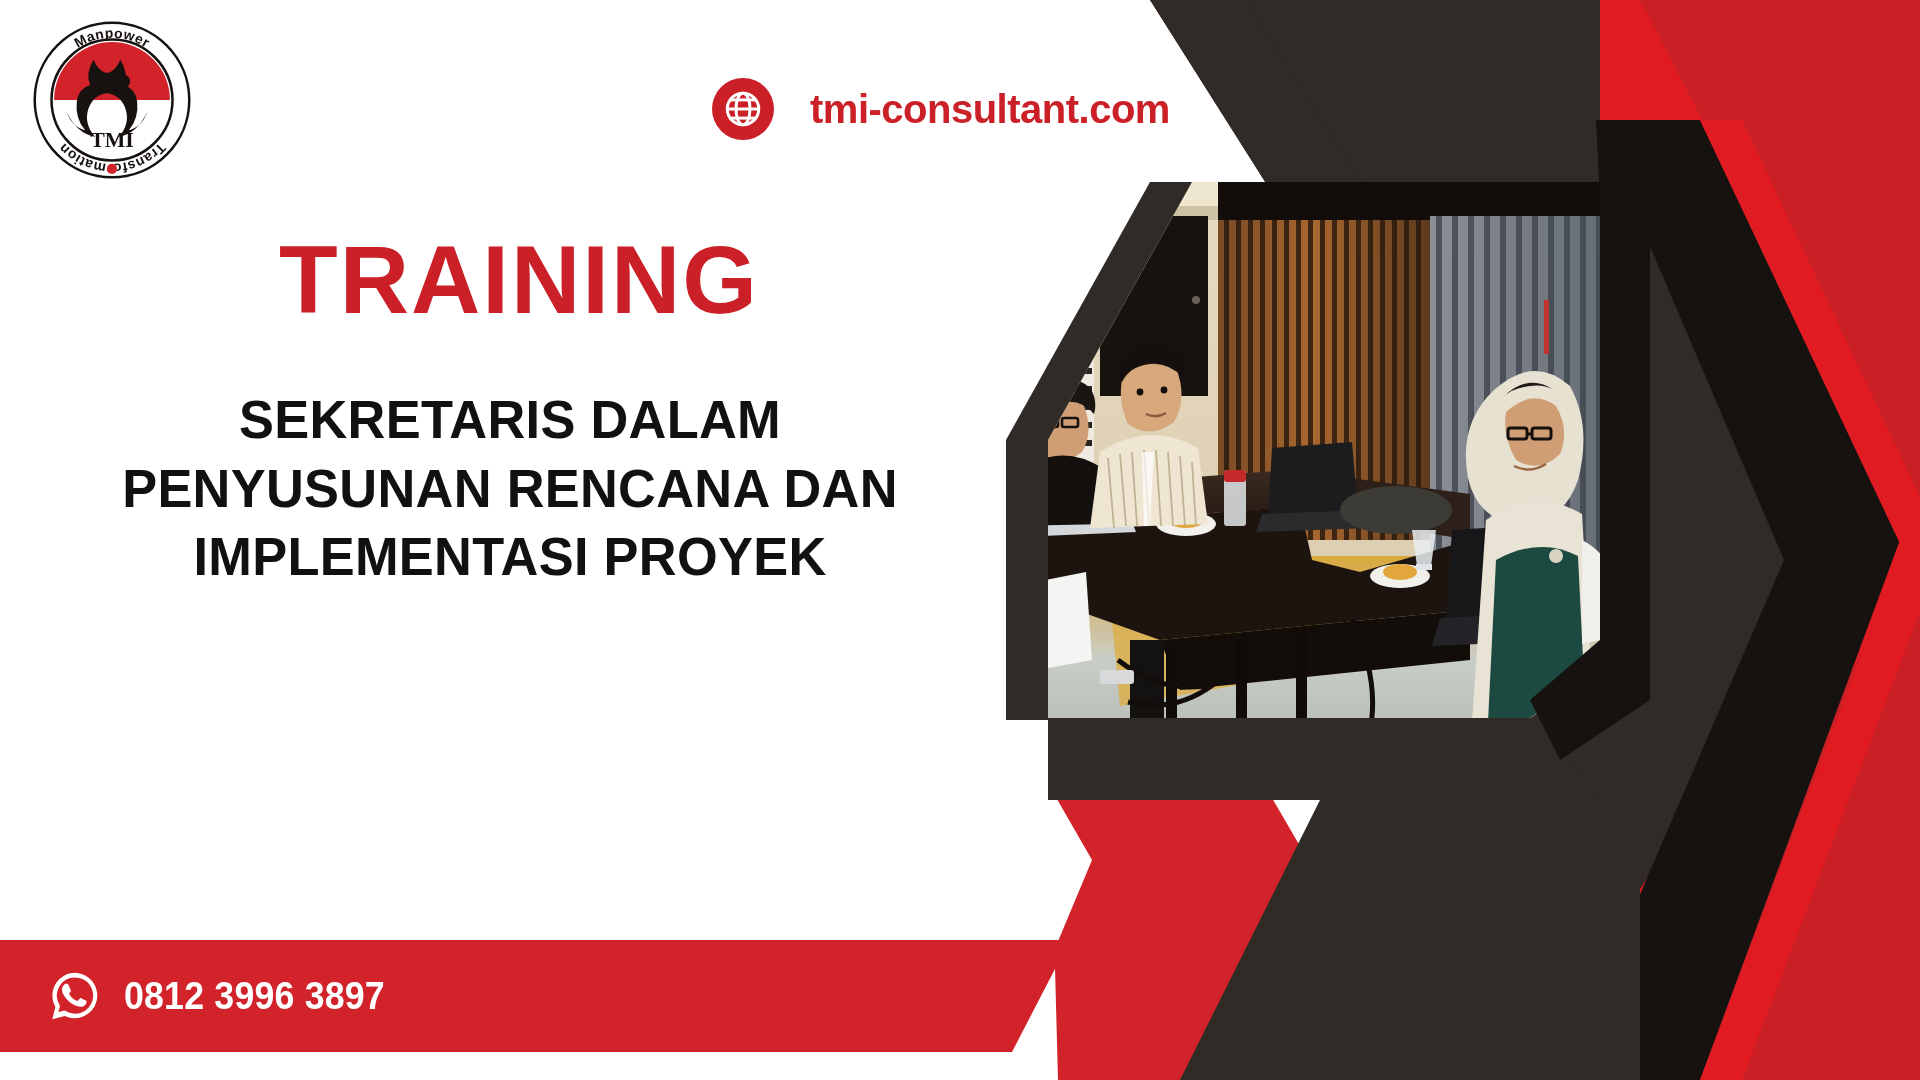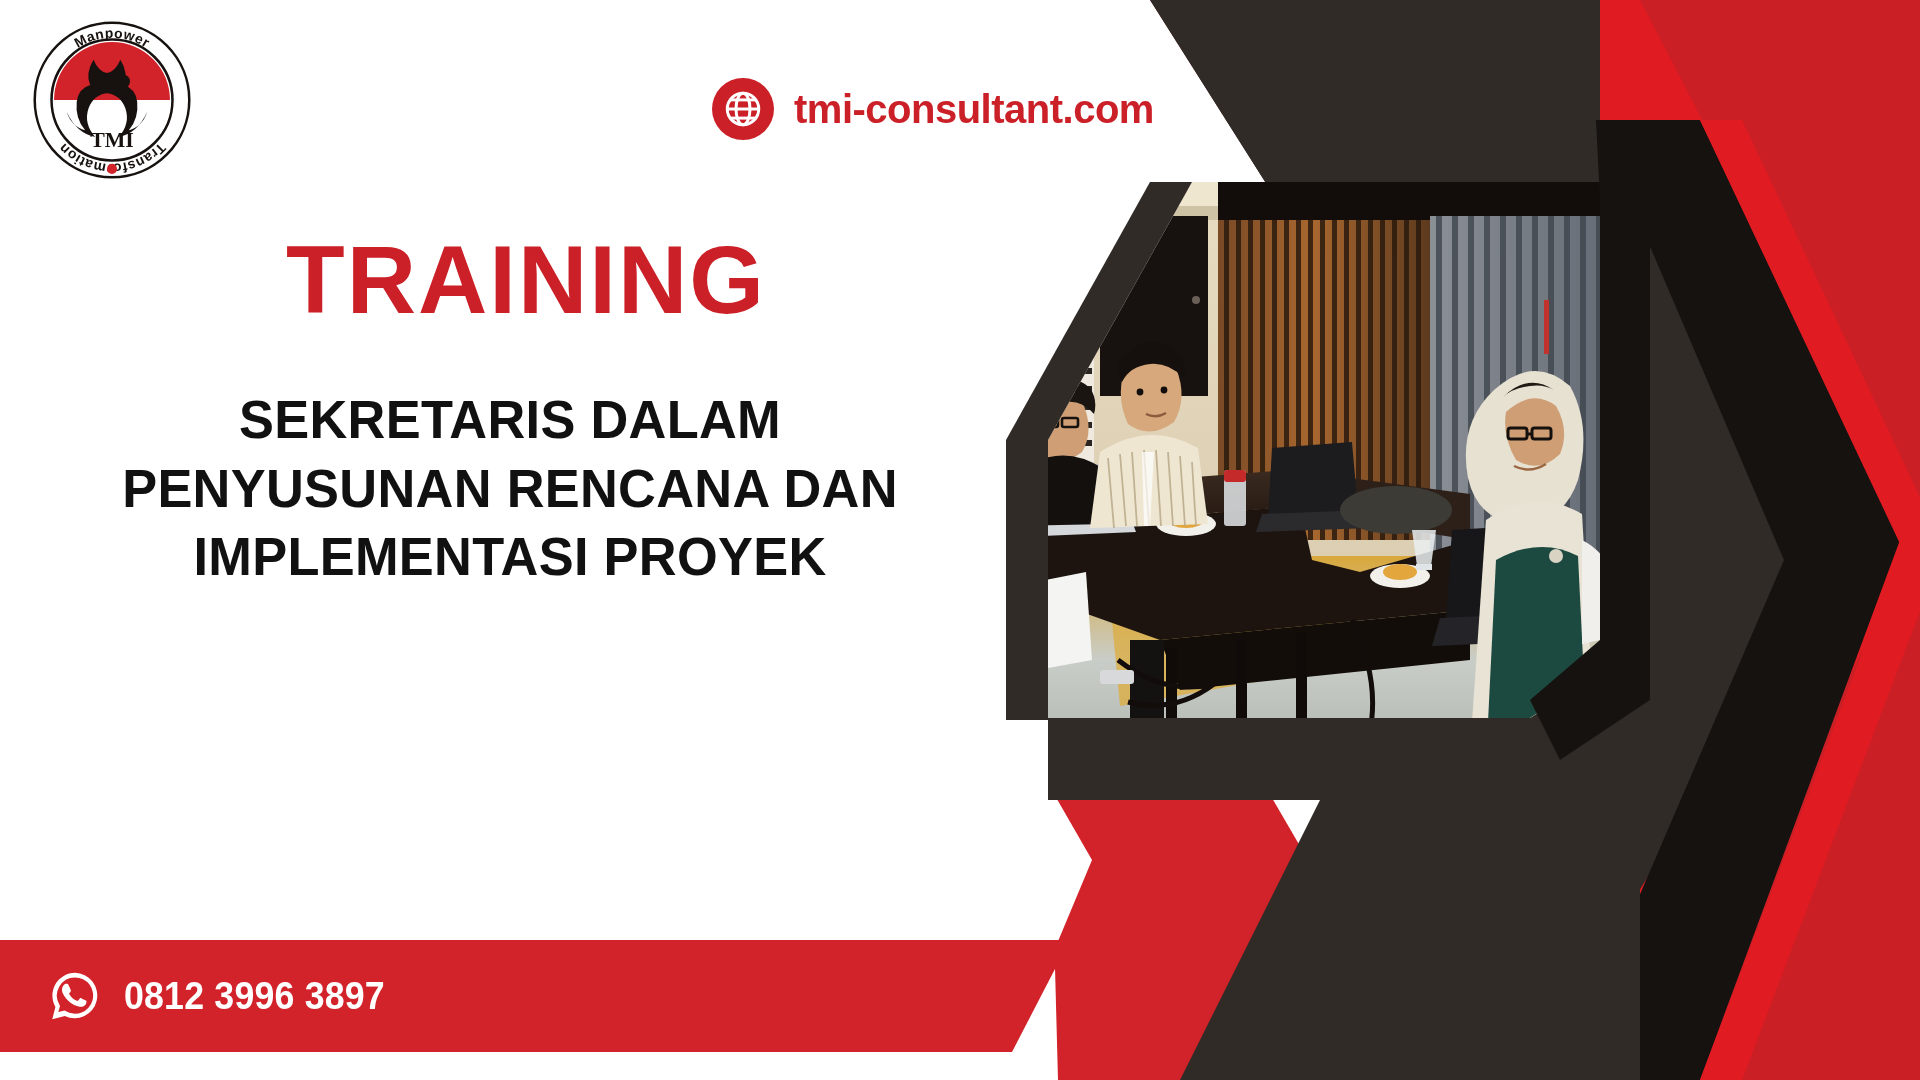--- a/index.html
+++ b/index.html
@@ -14,24 +14,24 @@
 
   
   .logo-wrap { position:absolute; left:28px; top:16px; width:168px; height:168px; }
   .logo-svg  { width:168px; height:168px; display:block; }
 
   
   .web-row { position:absolute; left:712px; top:78px; display:flex; align-items:center; gap:20px; }
   .globe { width:62px; height:62px; border-radius:50%; background:#CB2027;
            display:flex; align-items:center; justify-content:center; flex:0 0 auto; }
   .web-text { font-size:40px; font-weight:bold; color:#CB2027; letter-spacing:-0.5px;
-              white-space:nowrap; line-height:1; }
-
-  
-  .training { position:absolute; left:16px; top:232px; width:1020px; text-align:center;
+              white-space:nowrap; line-height:1;margin-left:16px; }
+
+  
+  .training { position:absolute; left:9px; top:232px; width:1020px; text-align:center;
               font-size:96px; font-weight:bold; color:#CB2027; letter-spacing:2px;
               line-height:1; }
   .subtitle { position:absolute; left:0; top:385px; width:1020px; text-align:center;
               color:#111111; font-size:54px; font-weight:bold; line-height:1.27;
               letter-spacing:0.3px; transform:scaleX(0.97); transform-origin:center top; }
   .subtitle div { white-space:nowrap; }
 
   
   .contact-bar { position:absolute; left:0; top:940px; width:1070px; height:112px;
                  background:#D2232A;

